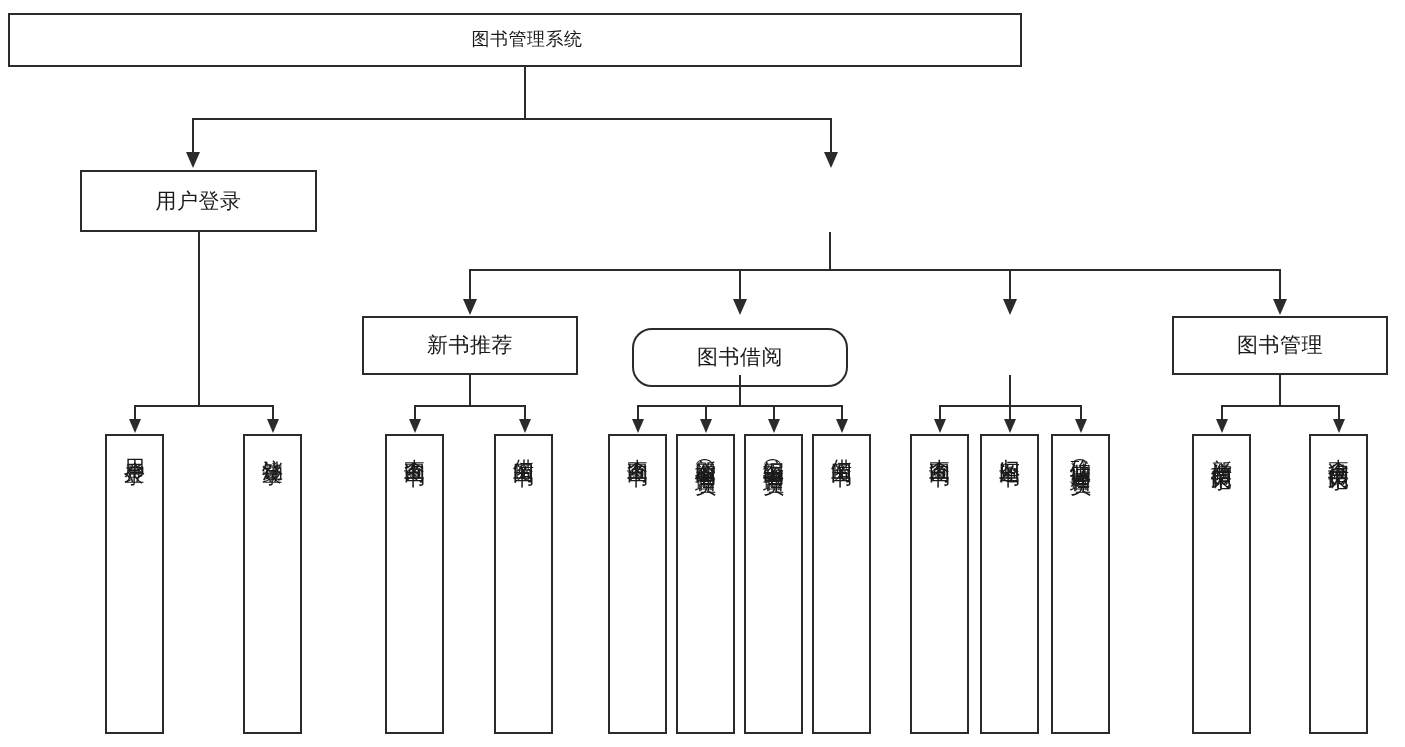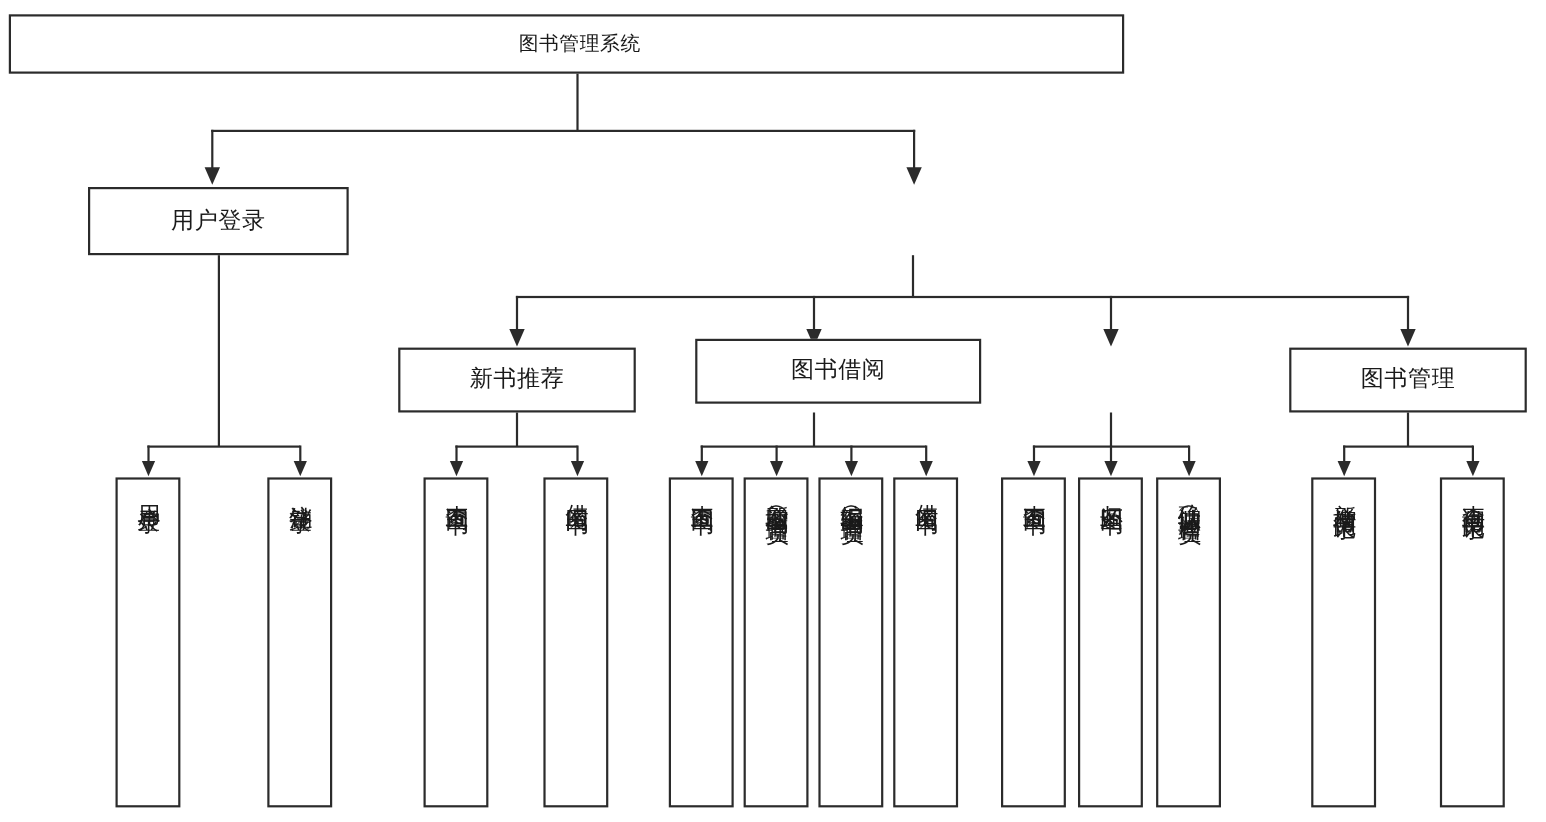--- a/index.html
+++ b/index.html
@@ -115,21 +115,21 @@
 
   <div class="vline" style="left:1009px;top:269px;height:32px;"></div>
   <div class="arrow" style="left:1003px;top:299px;"></div>
 
   <div class="vline" style="left:1279px;top:269px;height:32px;"></div>
   <div class="arrow" style="left:1273px;top:299px;"></div>
 
   <div class="node horiz" style="left:362px;top:316px;width:216px;height:59px;">
     <span class="label">新书推荐</span>
   </div>
-  <div class="node horiz" style="left:632px;top:308px;width:260px;height:59px;">
+  <div class="node horiz" style="left:632px;top:328px;width:216px;height:59px;border-radius:20px;">
     <span class="label">图书借阅</span>
   </div>
   <div class="node horiz" style="left:1172px;top:316px;width:216px;height:59px;">
     <span class="label">图书管理</span>
   </div>
 
   <div class="vline" style="left:469px;top:375px;height:31px;"></div>
   <div class="hline" style="left:414px;top:405px;width:111px;"></div>
   <div class="vline" style="left:414px;top:405px;height:16px;"></div>
   <div class="arrow small" style="left:409px;top:419px;"></div>

